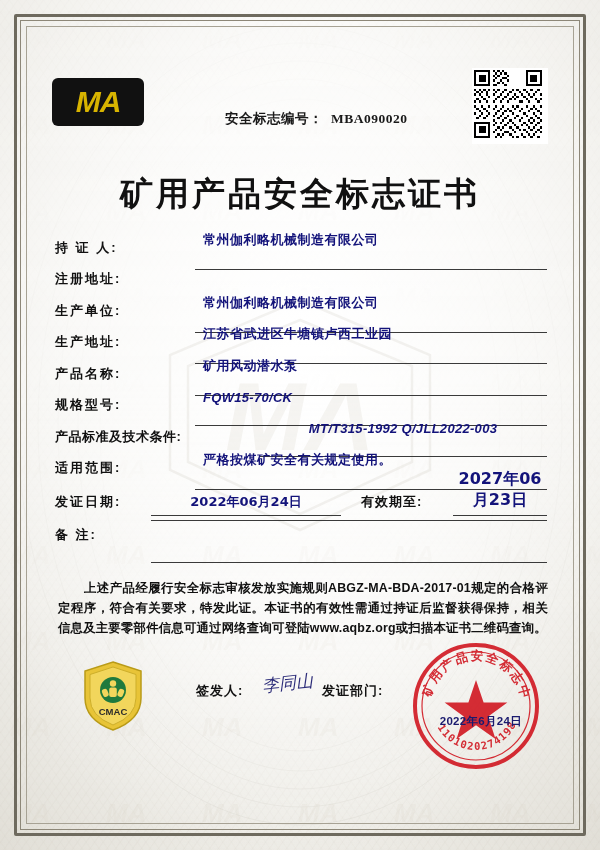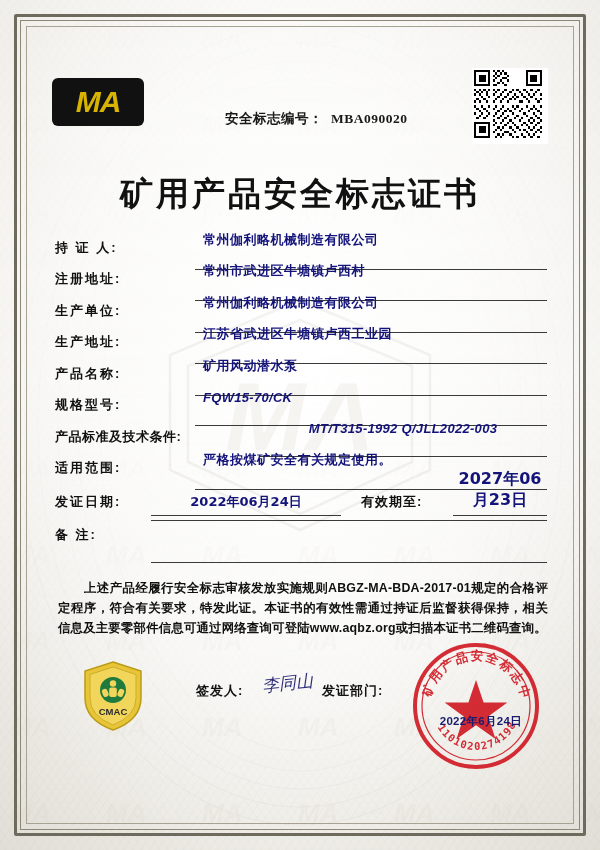--- a/index.html
+++ b/index.html
@@ -560,21 +560,20 @@
 
     <div class="fields">
 
       <div class="row">
         <div class="lab">持 证 人:</div>
         <div class="val">常州伽利略机械制造有限公司</div>
       </div>
 
       <div class="row">
         <div class="lab">注册地址:</div>
-        <div class="val">常州市武进区牛塘镇卢西村</div>
       </div>
 
       <div class="row">
         <div class="lab">生产单位:</div>
         <div class="val">常州伽利略机械制造有限公司</div>
       </div>
 
       <div class="row">
         <div class="lab">生产地址:</div>
         <div class="val">江苏省武进区牛塘镇卢西工业园</div>

